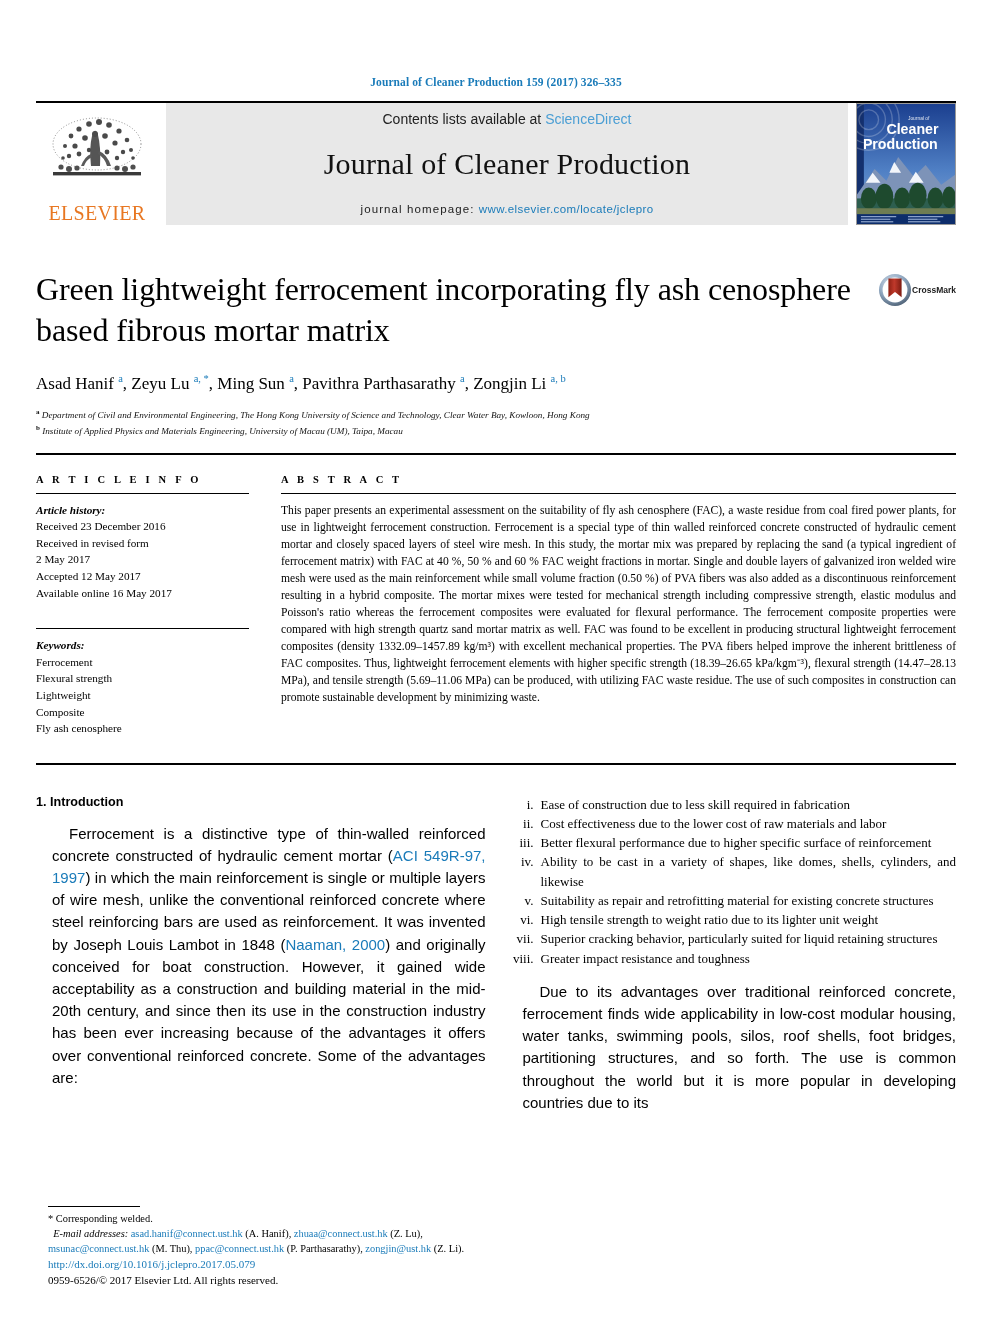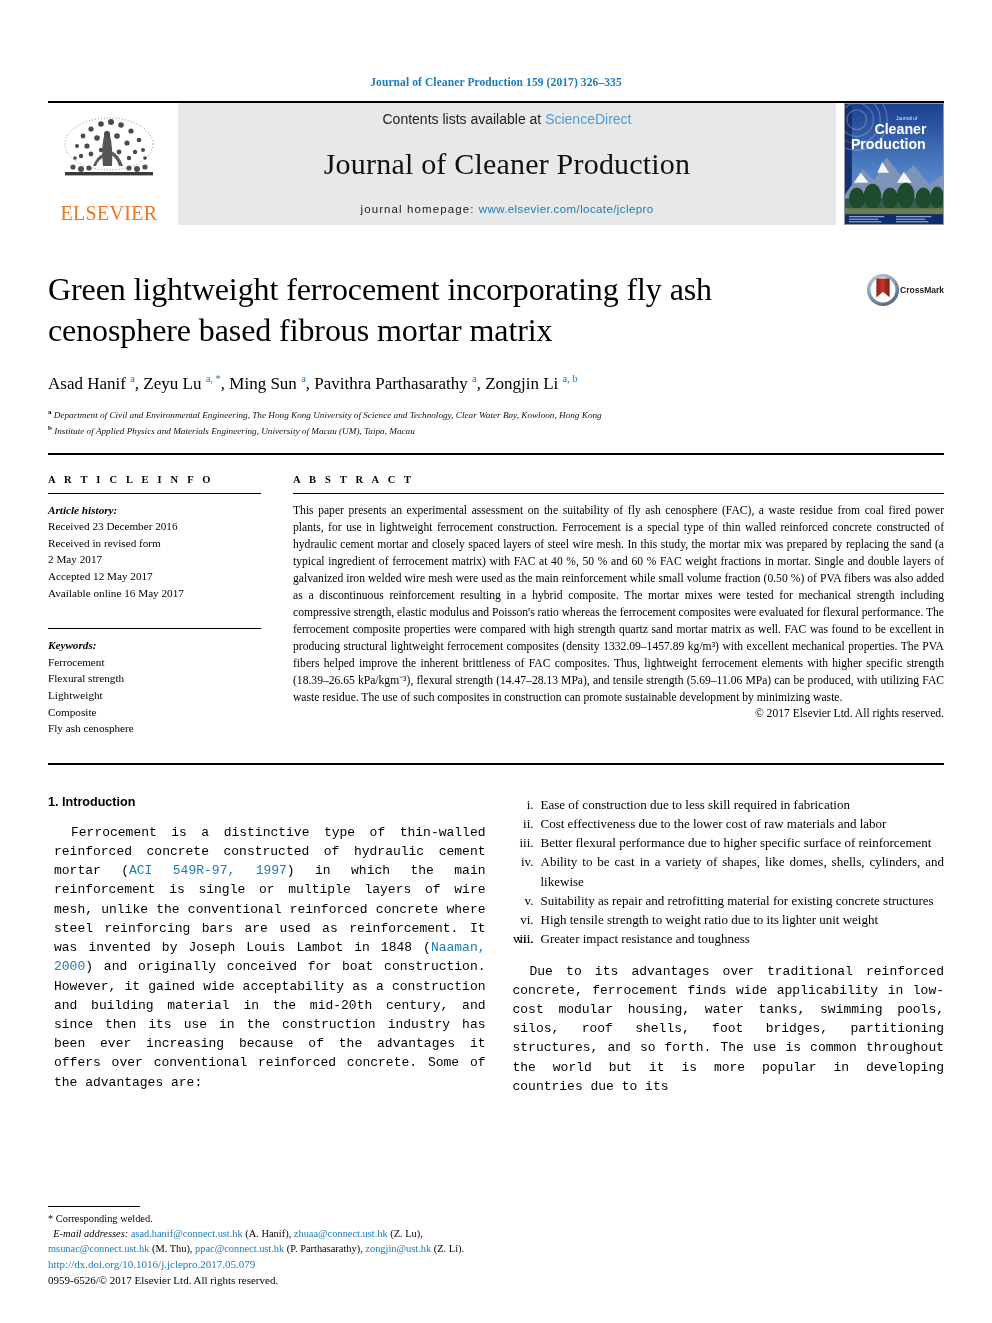--- a/index.html
+++ b/index.html
@@ -13,21 +13,21 @@
     font-family: "Liberation Serif", serif;
     color: #000000;
     position: relative;
     overflow: hidden;
   }
   .page {
     width: 992px;
     height: 1323px;
     position: relative;
     box-sizing: border-box;
-    padding: 0 48px;
+    padding: 0 36px;
   }
 
   
   .running-head {
     text-align: center;
     color: #1a7bb9;
     font-family: "Liberation Serif", serif;
     font-weight: bold;
     font-size: 11.5px;
     letter-spacing: 0.1px;
@@ -241,26 +241,26 @@
     min-width: 0;
   }
   h2.section-title {
     font-family: "Liberation Sans", sans-serif;
     font-size: 12.6px;
     font-weight: bold;
     margin: 0 0 14px 0;
     color: #000;
   }
   p.body-p {
-    font-family: Liberation Mono, monospace;
-    font-size: 13px;
+    font-family: Liberation Sans, sans-serif;
+    font-size: 15px;
     line-height: 1.48;
     text-align: justify;
     text-indent: 17px;
-    margin: 0 0 12px 6px;
+    margin: 0 0 12px 16px;
     color: #000;
   }
   a.ref-link, .ref-link {
     color: #1a7bb9;
     text-decoration: none;
   }
   ol.adv-list {
     list-style: none;
     margin: 0;
     padding: 0;
@@ -492,42 +492,41 @@
         <div>Lightweight</div>
         <div>Composite</div>
         <div>Fly ash cenosphere</div>
       </div>
     </div>
 
     <div class="col-abstract">
       <div class="sec-head">A B S T R A C T</div>
       <div class="hr-thin"></div>
       <p class="abstract-text">This paper presents an experimental assessment on the suitability of fly ash cenosphere (FAC), a waste residue from coal fired power plants, for use in lightweight ferrocement construction. Ferrocement is a special type of thin walled reinforced concrete constructed of hydraulic cement mortar and closely spaced layers of steel wire mesh. In this study, the mortar mix was prepared by replacing the sand (a typical ingredient of ferrocement matrix) with FAC at 40 %, 50 % and 60 % FAC weight fractions in mortar. Single and double layers of galvanized iron welded wire mesh were used as the main reinforcement while small volume fraction (0.50 %) of PVA fibers was also added as a discontinuous reinforcement resulting in a hybrid composite. The mortar mixes were tested for mechanical strength including compressive strength, elastic modulus and Poisson's ratio whereas the ferrocement composites were evaluated for flexural performance. The ferrocement composite properties were compared with high strength quartz sand mortar matrix as well. FAC was found to be excellent in producing structural lightweight ferrocement composites (density 1332.09–1457.89 kg/m³) with excellent mechanical properties. The PVA fibers helped improve the inherent brittleness of FAC composites. Thus, lightweight ferrocement elements with higher specific strength (18.39–26.65 kPa/kgm⁻³), flexural strength (14.47–28.13 MPa), and tensile strength (5.69–11.06 MPa) can be produced, with utilizing FAC waste residue. The use of such composites in construction can promote sustainable development by minimizing waste.</p>
-      <div class="copyright">© 2017 Elsevier Ltd. All rights reserved.</div>
     </div>
   </div>
 
   <div class="rule-after-abs"></div>
 
   <div class="body-cols">
 
     <div class="bcol">
       <h2 class="section-title">1. Introduction</h2>
       <p class="body-p"><span>Ferrocement is a distinctive type of thin-walled reinforced concrete constructed of hydraulic cement mortar (</span><span class="ref-link">ACI 549R-97, 1997</span><span>) in which the main reinforcement is single or multiple layers of wire mesh, unlike the conventional reinforced concrete where steel reinforcing bars are used as reinforcement. It was invented by Joseph Louis Lambot in 1848 (</span><span class="ref-link">Naaman, 2000</span><span>) and originally conceived for boat construction. However, it gained wide acceptability as a construction and building material in the mid-20th century, and since then its use in the construction industry has been ever increasing because of the advantages it offers over conventional reinforced concrete. Some of the advantages are:</span></p>
     </div>
 
     <div class="bcol">
       <ol class="adv-list">
         <li><span class="rn">i.</span><span>Ease of construction due to less skill required in fabrication</span></li>
         <li><span class="rn">ii.</span><span>Cost effectiveness due to the lower cost of raw materials and labor</span></li>
         <li><span class="rn">iii.</span><span>Better flexural performance due to higher specific surface of reinforcement</span></li>
         <li><span class="rn">iv.</span><span>Ability to be cast in a variety of shapes, like domes, shells, cylinders, and likewise</span></li>
         <li><span class="rn">v.</span><span>Suitability as repair and retrofitting material for existing concrete structures</span></li>
         <li><span class="rn">vi.</span><span>High tensile strength to weight ratio due to its lighter unit weight</span></li>
-        <li><span class="rn">vii.</span></li>
+        <li><span class="rn">vii.</span><span>Superior cracking behavior, particularly suited for liquid retaining structures</span></li>
         <li><span class="rn">viii.</span><span>Greater impact resistance and toughness</span></li>
       </ol>
       <div class="list-gap"></div>
       <p class="body-p">Due to its advantages over traditional reinforced concrete, ferrocement finds wide applicability in low-cost modular housing, water tanks, swimming pools, silos, roof shells, foot bridges, partitioning structures, and so forth. The use is common throughout the world but it is more popular in developing countries due to its</p>
     </div>
   </div>
 
   <div class="footnote-wrap">
     <div class="fn-rule"></div>
     <div class="fn-text">

